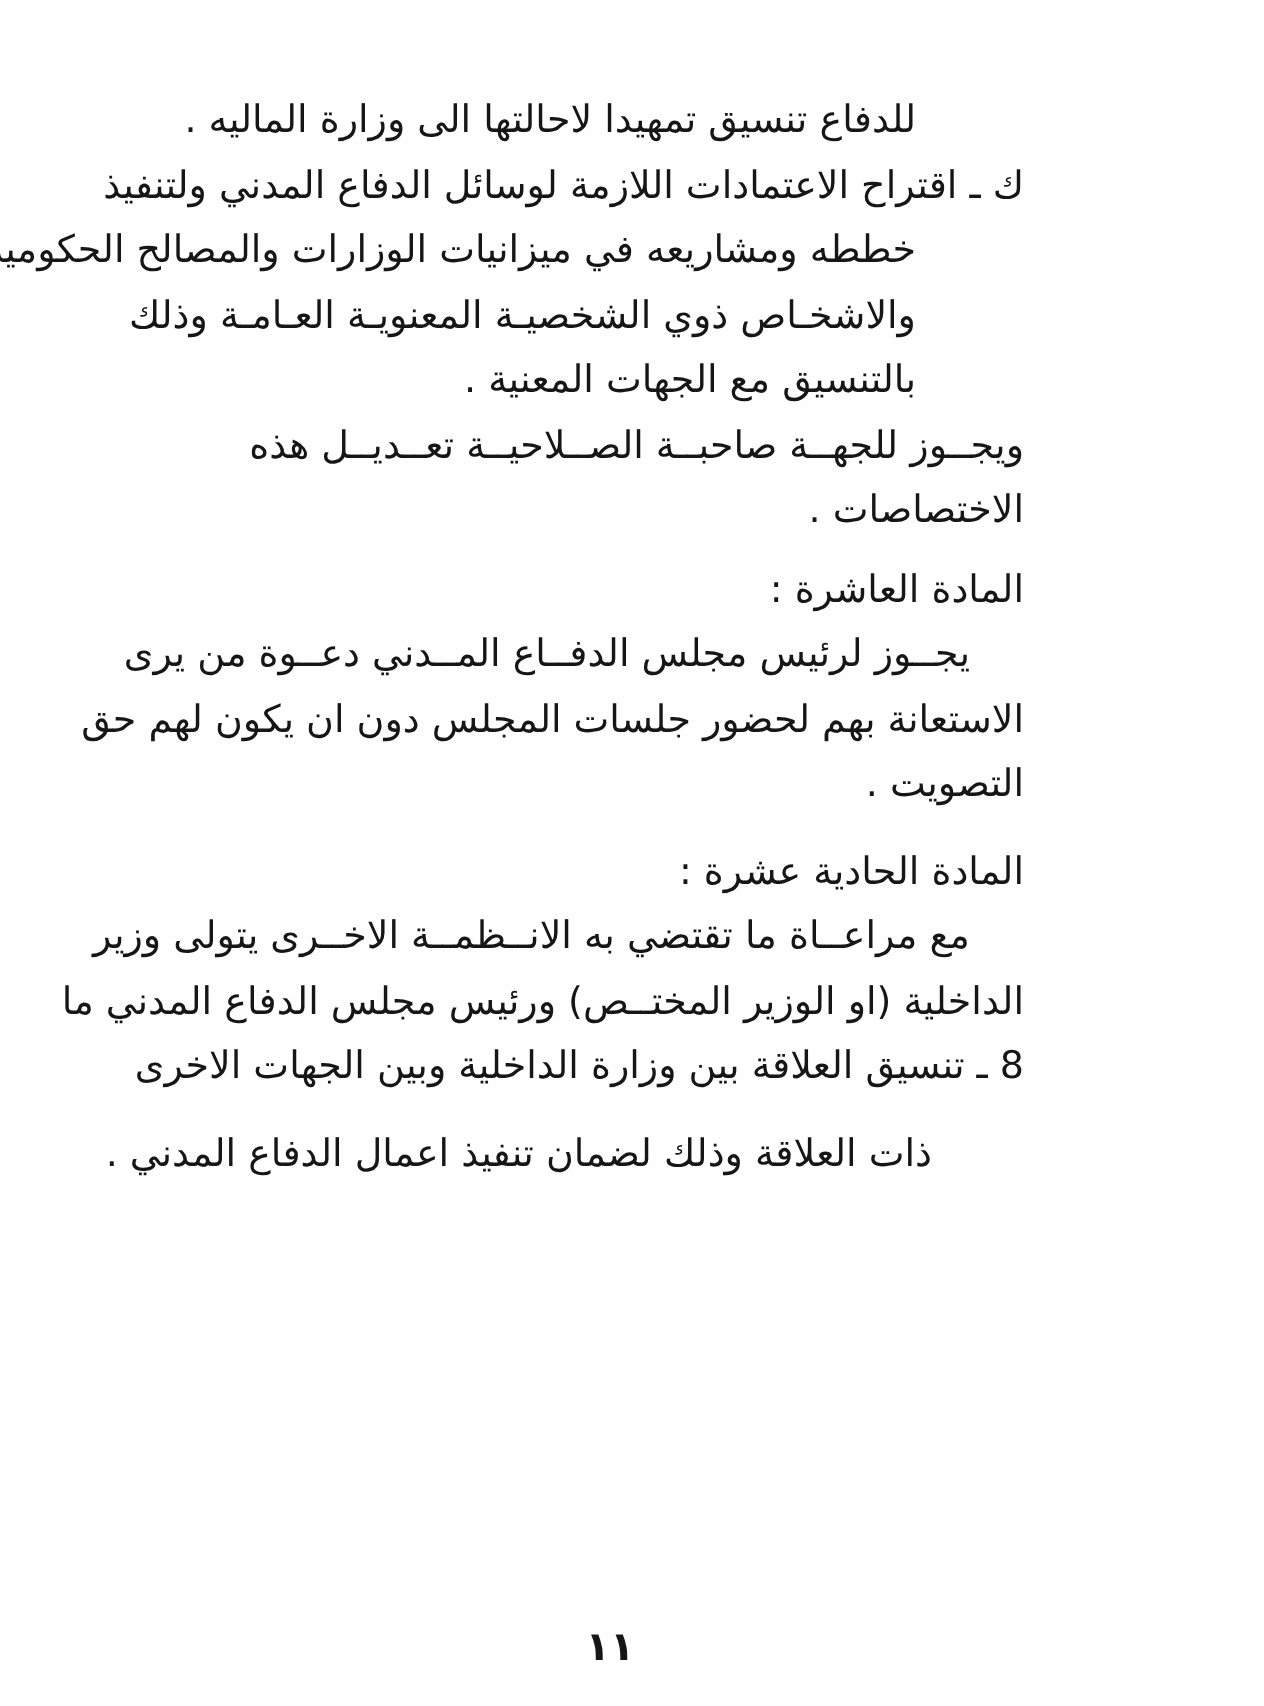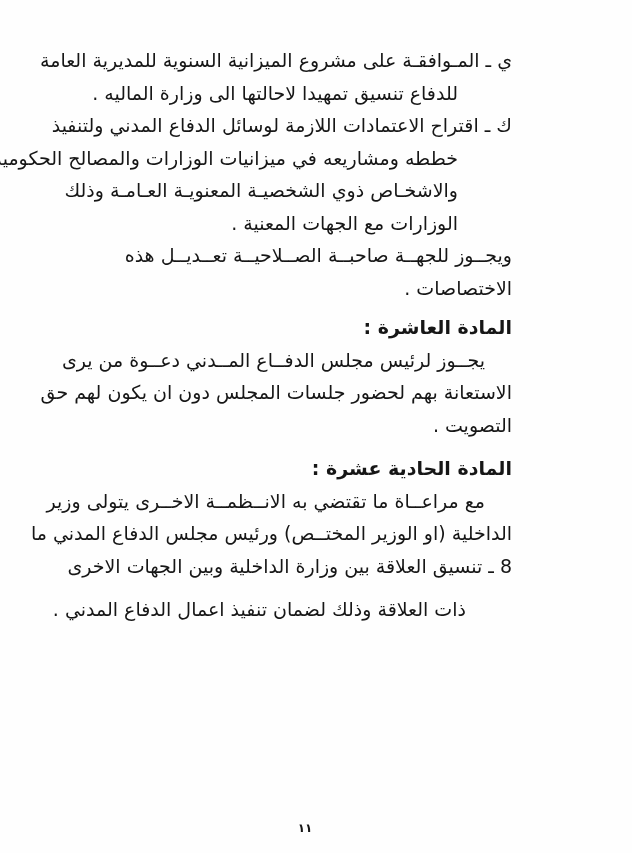--- a/index.html
+++ b/index.html
@@ -30,52 +30,51 @@
   .ln {
     white-space: nowrap;
   }
   
   .ind  { padding-right: 54px; }
   
   .nind { padding-right: 46px; margin-top: 11px; }
   
   .pind { padding-right: 27px; text-align: center; }
   .head {
-    font-weight: bold;
+    font-weight: normal;
     margin-top: 7px;
   }
   .head2 {
     margin-top: 11px;
   }
   .pgnum {
     position: absolute;
     bottom: 18px;
     left: 0;
     right: 22px;
     text-align: center;
     color: #161616;
-    font-size: 12px;
+    font-size: 20px;
     font-weight: bold;
     letter-spacing: 2px;
   }
 </style>
 </head>
 <body>
 
 <div class="page">
 
   <div class="text-col">
 
-    <div class="ln">ي ـ المـوافقـة على مشروع الميزانية السنوية للمديرية العامة</div>
     <div class="ln ind">للدفاع تنسيق تمهيدا لاحالتها الى وزارة الماليه .</div>
 
     <div class="ln">ك ـ اقتراح الاعتمادات اللازمة لوسائل الدفاع المدني ولتنفيذ</div>
     <div class="ln ind">خططه ومشاريعه في ميزانيات الوزارات والمصالح الحكومية</div>
     <div class="ln ind">والاشخـاص ذوي الشخصيـة المعنويـة العـامـة وذلك</div>
-    <div class="ln ind">الوزارات مع الجهات المعنية .</div>
+    <div class="ln ind">بالتنسيق مع الجهات المعنية .</div>
 
     <div class="ln">ويجــوز للجهــة صاحبــة الصــلاحيــة تعــديــل هذه</div>
     <div class="ln">الاختصاصات .</div>
 
     <div class="ln head">المادة العاشرة :</div>
     <div class="ln pind">يجــوز لرئيس مجلس الدفــاع المــدني دعــوة من يرى</div>
     <div class="ln">الاستعانة بهم لحضور جلسات المجلس دون ان يكون لهم حق</div>
     <div class="ln">التصويت .</div>
 
     <div class="ln head head2">المادة الحادية عشرة :</div>

